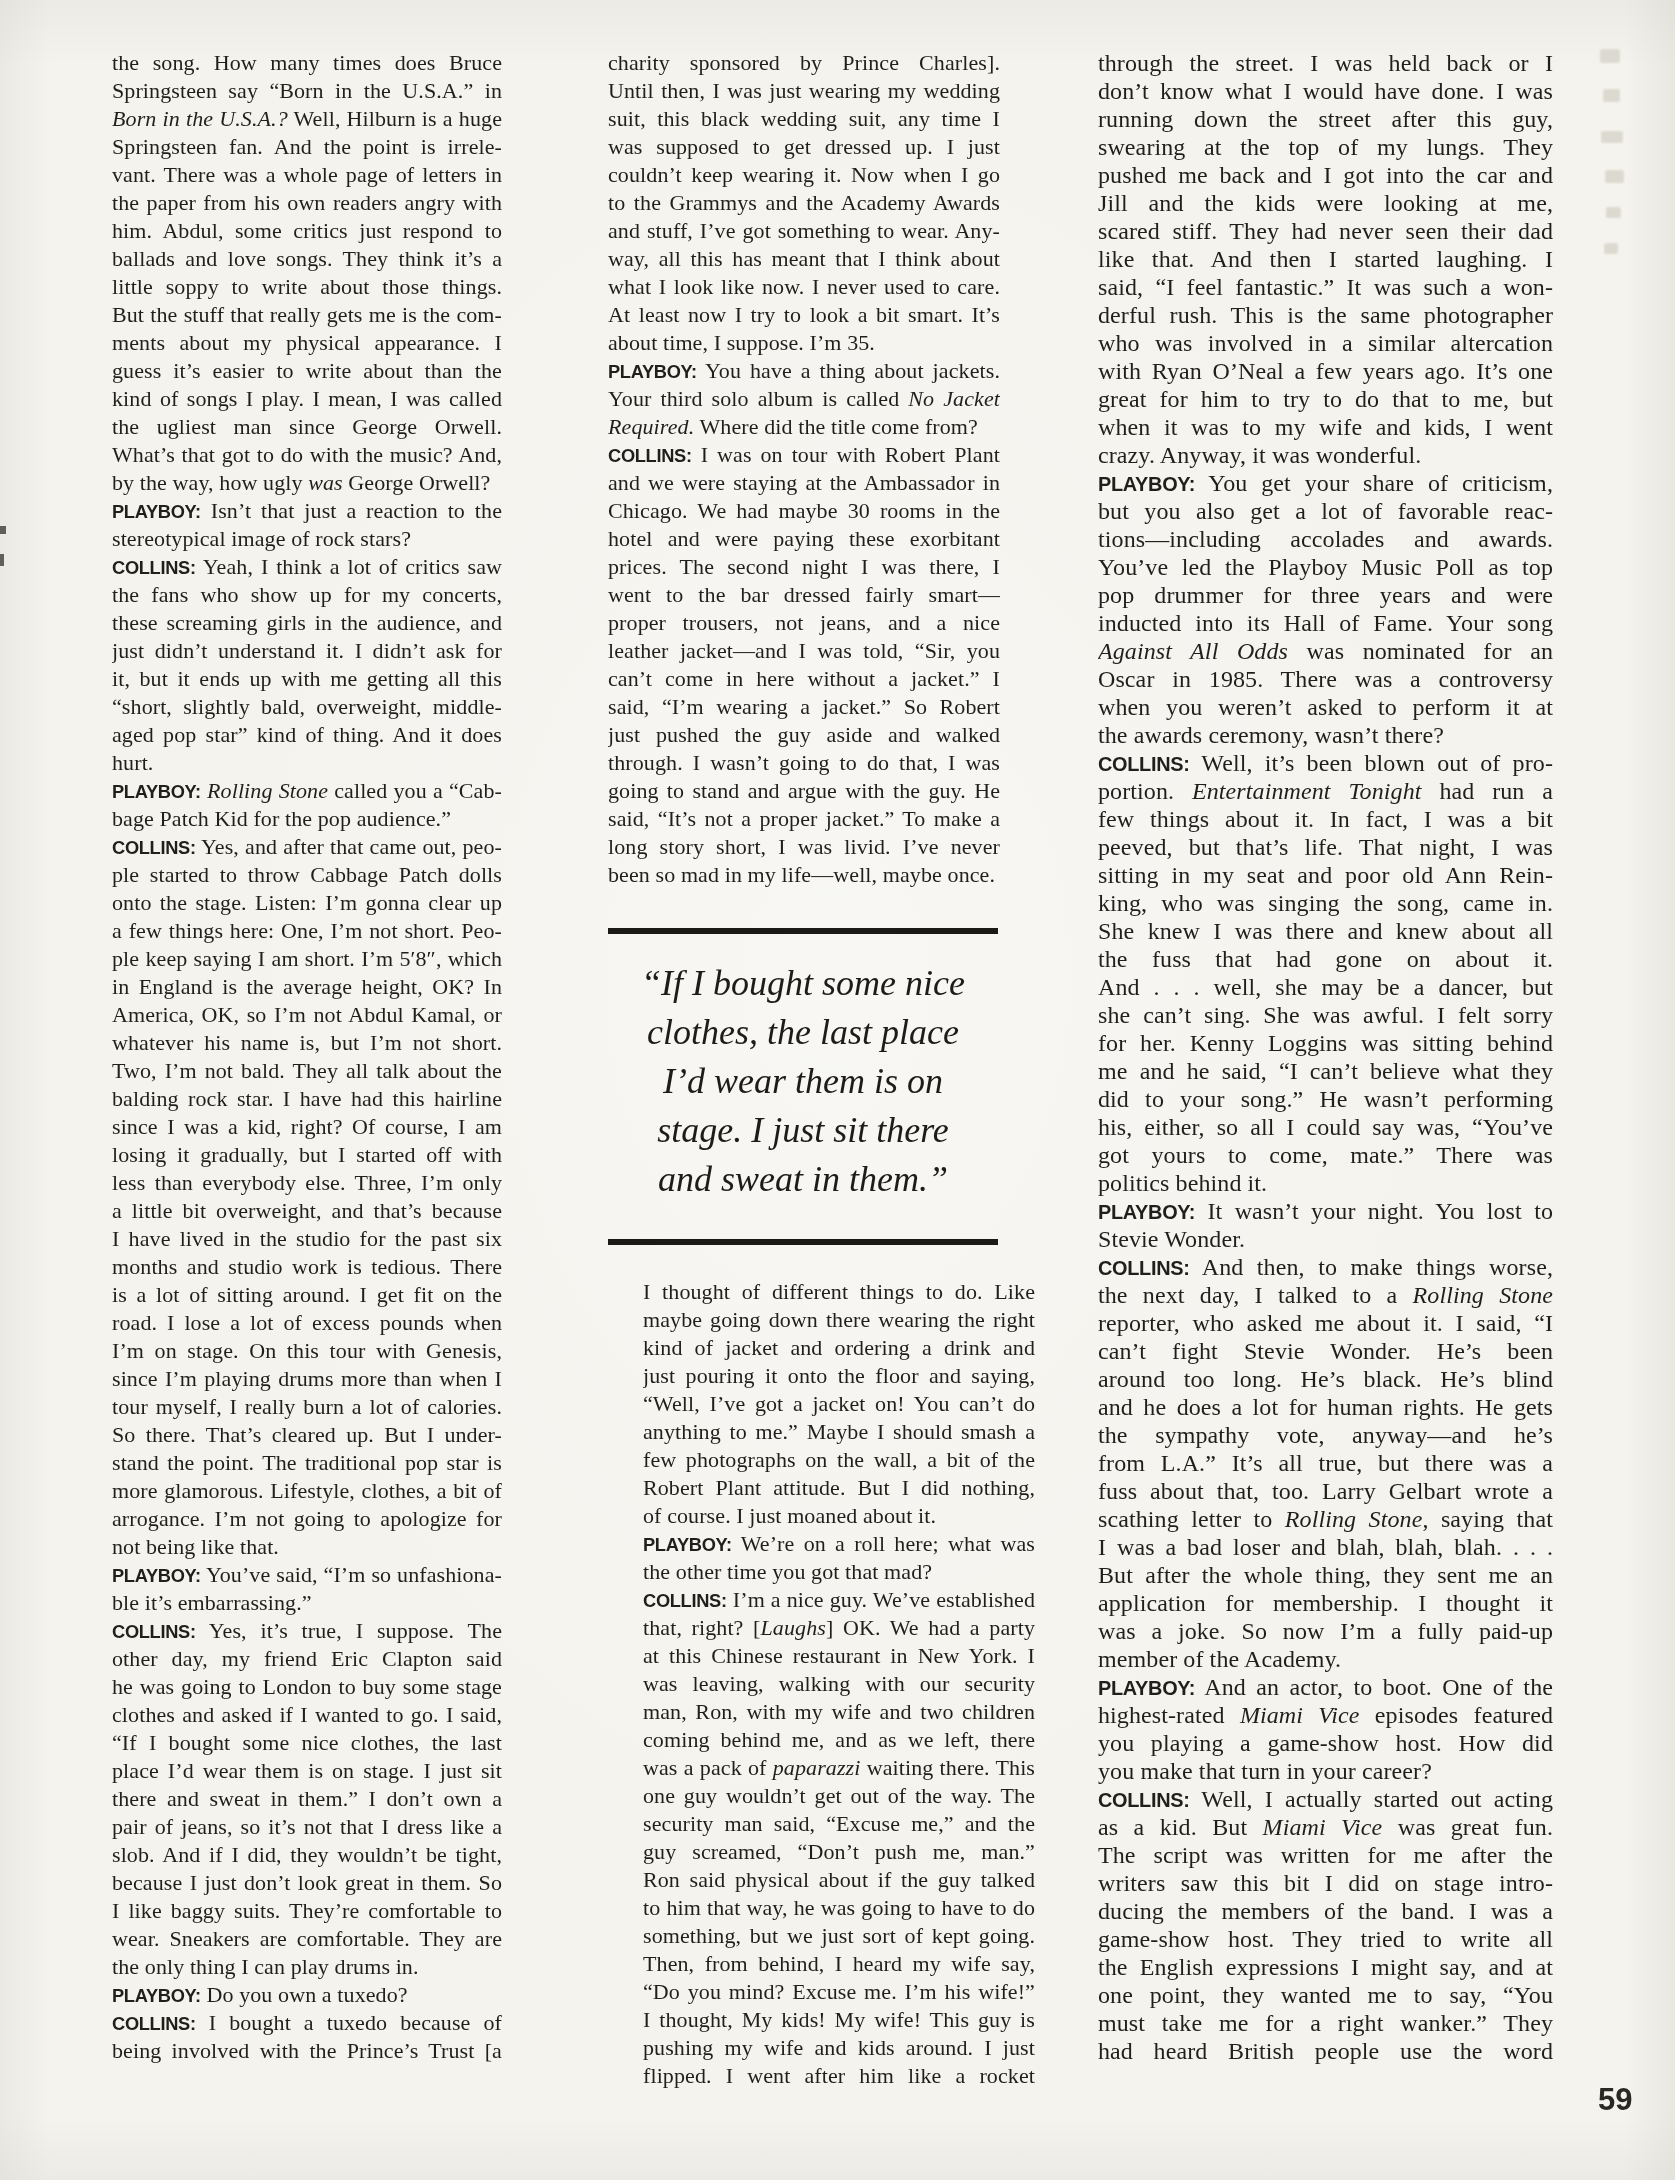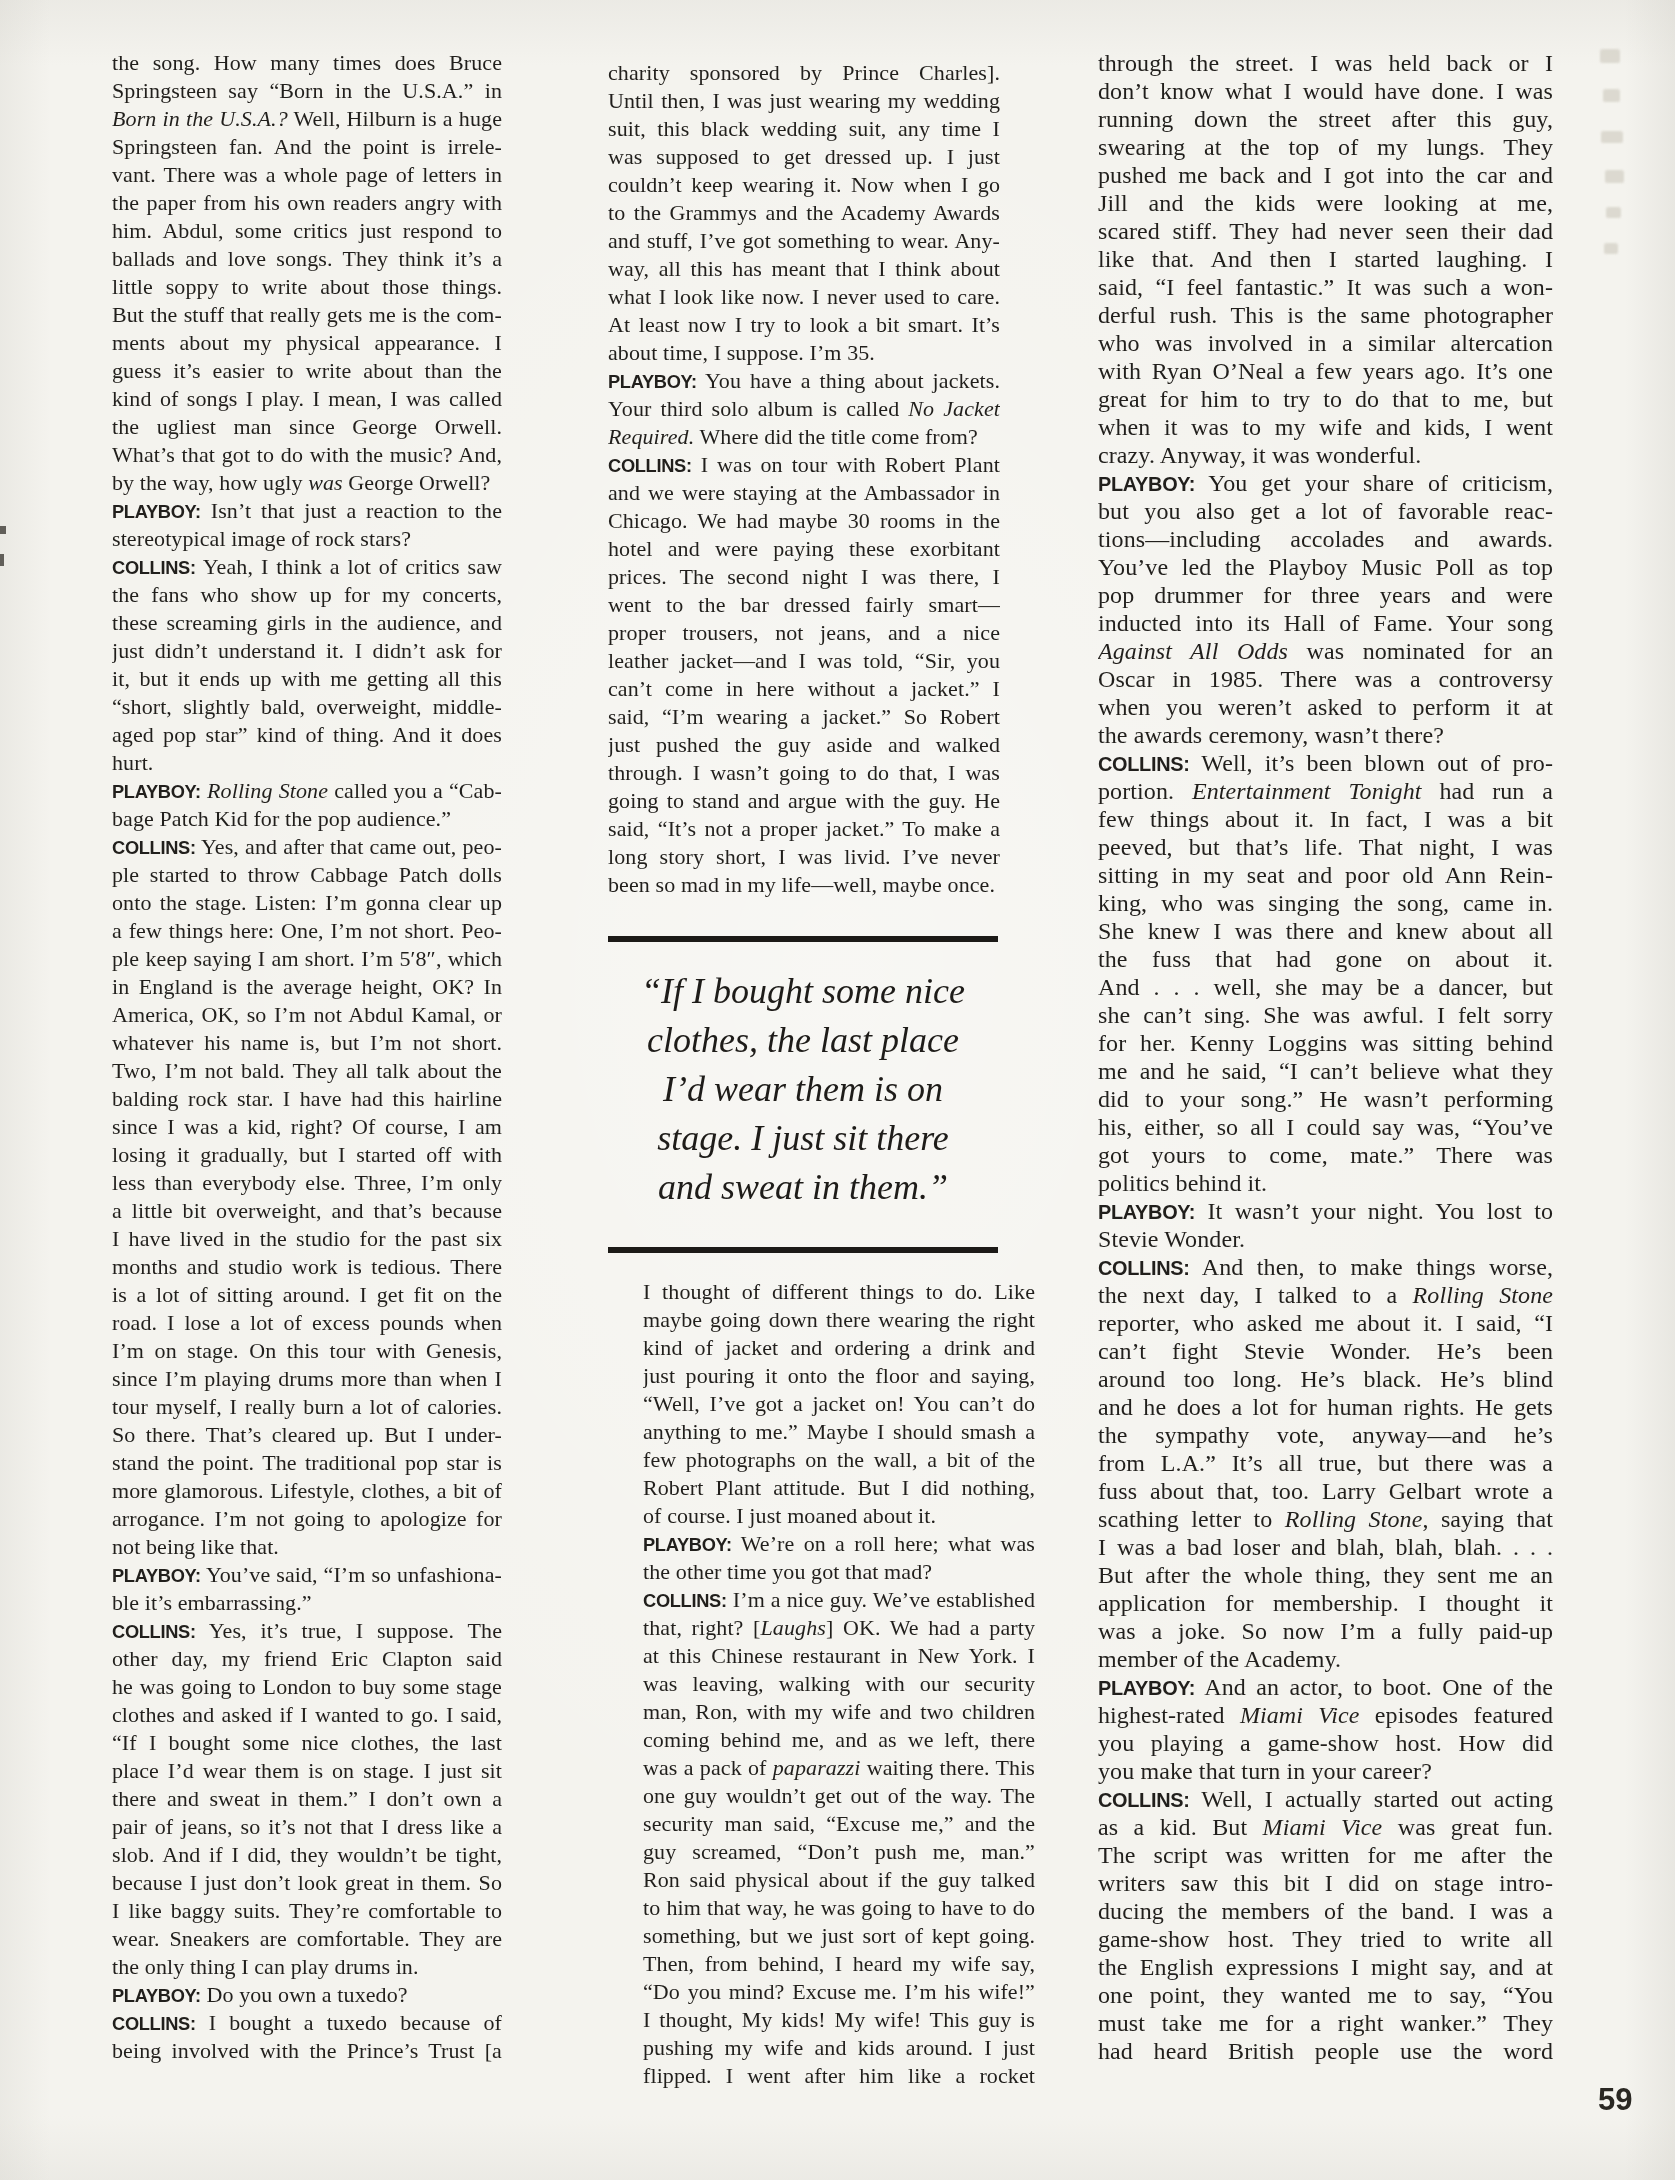--- a/index.html
+++ b/index.html
@@ -17,41 +17,41 @@
       linear-gradient(90deg, rgba(205,203,196,0.25) 0%, rgba(205,203,196,0) 3%, rgba(205,203,196,0) 97%, rgba(205,203,196,0.3) 100%),
       linear-gradient(0deg, rgba(205,203,196,0.22) 0%, rgba(205,203,196,0) 3%, rgba(205,203,196,0) 97%, rgba(205,203,196,0.22) 100%);
     color:#211f1c;
     overflow:hidden;
   }
   .col{
     position:absolute;
     top:49px;
   }
   #col1{left:112px;width:390px;font-size:22px;}
-  #col2a{left:608px;width:392px;font-size:22px;margin-top:10px;}
+  #col2a{left:608px;width:392px;font-size:22px;}
   #col2b{left:608px;width:392px;top:1278px;font-size:22px;margin-left:35px;}
   #col3{left:1098px;width:455px;font-size:24px;}
   .line{
     height:28px;
     line-height:28px;
     text-align:justify;
     text-align-last:justify;
     overflow:hidden;
     letter-spacing:0.1px;
   }
   .line.pend{text-align-last:left;}
   .line b.sp{
     font-family:"Liberation Sans", sans-serif;
     font-weight:700;
     font-size:0.83em;
     letter-spacing:-0.3px;
   }
   .pull-quote-block{
     position:absolute;
-    left:608px;top:928px;width:390px;height:317px;margin-top:8px;
+    left:608px;top:928px;width:390px;height:317px;
   }
   .pq-rule{
     position:absolute;left:0;width:390px;height:6px;background:#1c1a17;
   }
   .pq-rule.top{top:0;}
   .pq-rule.bottom{bottom:0;}
   .quote-text{
     position:absolute;left:0;right:0;top:31px;
     font-style:italic;
     font-size:36px;

